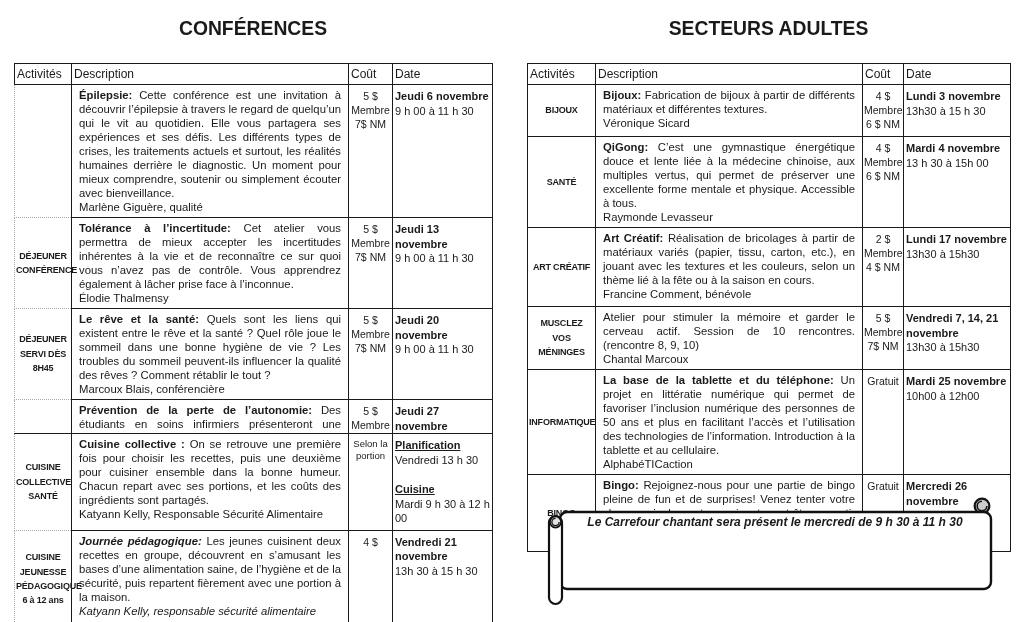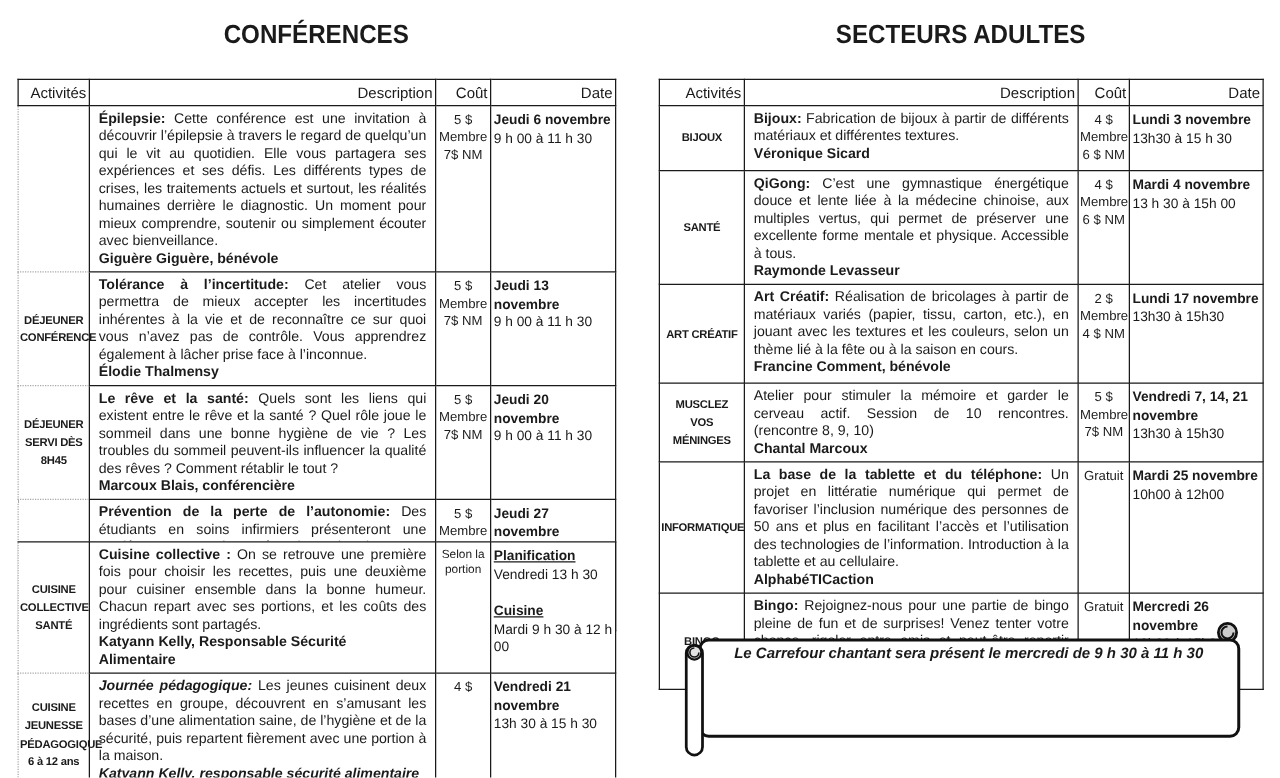--- a/index.html
+++ b/index.html
@@ -30,21 +30,21 @@
     background: #fff;
   }
   #tbl-conf    { left: 14px;  top: 63px;  width: 478px; }
   #tbl-cuisine { left: 14px;  top: 433px; width: 478px; }
   #tbl-adultes { left: 527px; top: 63px;  width: 483px; }
 
   td, th { border: 1px solid #1a1a1a; vertical-align: top; }
   th {
     font-weight: 400;
     font-size: 12px;
-    text-align: right;
+    text-align: left;
     padding: 3px 2px;
     height: 21px;
     vertical-align: middle;
     margin-top: 40px;
   }
   td.act {
     vertical-align: middle;
     text-align: center;
     font-weight: 700;
     font-size: 9px;
@@ -62,21 +62,21 @@
   }
   .dotted-act tr.last td.act { border-bottom: 1px solid #1a1a1a; }
   .dotted-act tr.first td.act { border-top: 1px solid #1a1a1a; }
 
   td.desc {
     font-size: 11.3px;
     line-height: 14px;
     text-align: justify;
     padding: 3px 7px 3px 7px;
   }
-  td.desc .author { font-weight: 700; text-align: left; }
+  td.desc .author { font-weight: 400; text-align: left; }
   .b { font-weight: 700; }
   .i { font-style: italic; }
   .u { text-decoration: underline; }
 
   td.cost {
     font-size: 10.5px;
     line-height: 14px;
     text-align: center;
     padding: 4px 1px;
     white-space: pre-line;
@@ -122,21 +122,21 @@
     <th>Activités</th>
     <th>Description</th>
     <th>Coût</th>
     <th>Date</th>
   </tr>
   <tr class="first" style="height:111px">
     <td class="act"></td>
     <td class="desc">
       <span class="b">Épilepsie:</span>
       <span>Cette conférence est une invitation à découvrir l’épilepsie à travers le regard de quelqu’un qui le vit au quotidien.  Elle vous partagera ses expériences et ses défis. Les différents types de crises, les traitements actuels et surtout, les réalités humaines derrière le diagnostic. Un moment pour mieux comprendre, soutenir ou simplement écouter avec bienveillance.</span>
-      <div class="author">Giguère Giguère, bénévole</div>
+      <div class="author">Marlène Giguère, qualité</div>
     </td>
     <td class="cost">5 $
 Membre
 7$ NM</td>
     <td class="date">
       <div class="b">Jeudi 6 novembre</div>
       <div>9 h 00 à 11 h 30</div>
     </td>
   </tr>
   <tr style="height:72px">

